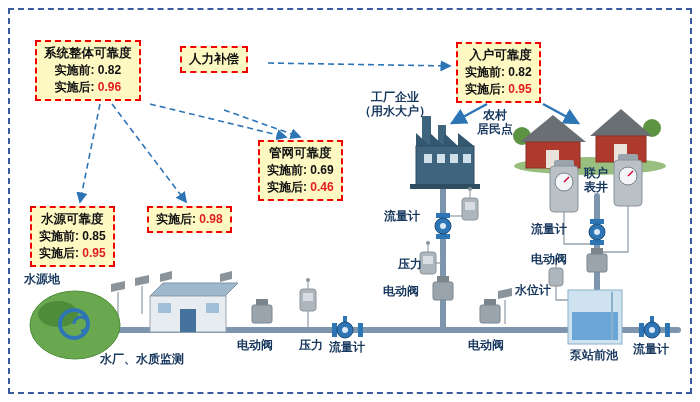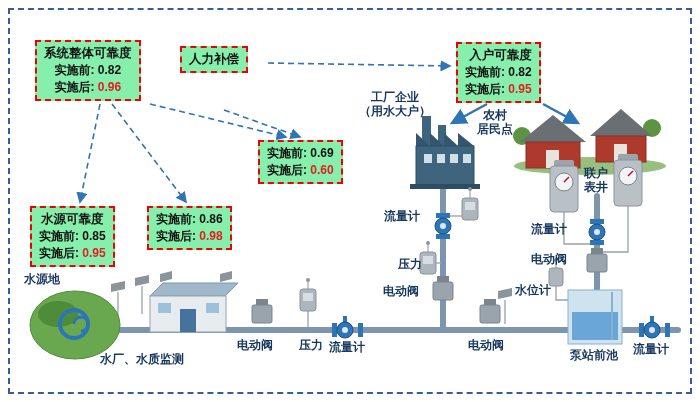--- a/index.html
+++ b/index.html
@@ -7,21 +7,21 @@
     position:relative;width:700px;height:402px;background:#ffffff;
     font-family:"Liberation Sans","DejaVu Sans",sans-serif;
     overflow:hidden;box-sizing:border-box;
   }
   #frame{
     position:absolute;left:8px;top:8px;right:8px;bottom:8px;
     border:2px dashed #3a5ba0;pointer-events:none;z-index:5;
   }
   svg.layer{position:absolute;left:0;top:0;z-index:1;}
   .mbox{
-    position:absolute;z-index:3;background:#86efac;
+    position:absolute;z-index:3;background:#fef9c3;
     border:2px dashed #f00000;padding:3px 7px;text-align:center;
     font-size:12px;font-weight:bold;color:#111;line-height:17px;white-space:nowrap;
   }
   .mbox .ttl{font-size:12.5px;}
   .mbox .val{color:#111;}
   .mbox .val.after{color:#e02020;}
   .lbl{
     position:absolute;z-index:2;color:#17375e;font-size:12px;font-weight:bold;
     line-height:14px;white-space:nowrap;text-align:center;
   }
@@ -223,32 +223,32 @@
     <div class="ttl">人力补偿</div>
   </div>
 
   <div class="mbox" style="left:456px;top:42px;text-align:right;">
     <div class="ttl">入户可靠度</div>
     <div><span>实施前:</span> <span class="val">0.82</span></div>
     <div><span>实施后:</span> <span class="val after">0.95</span></div>
   </div>
 
   <div class="mbox" style="left:258px;top:140px;">
+    <div class="ttl">管网可靠度</div>
     <div><span>实施前:</span> <span class="val">0.69</span></div>
-    <div><span>实施后:</span> <span class="val after">0.60</span></div>
+    <div><span>实施后:</span> <span class="val after">0.46</span></div>
   </div>
 
   <div class="mbox" style="left:30px;top:206px;">
     <div class="ttl">水源可靠度</div>
     <div><span>实施前:</span> <span class="val">0.85</span></div>
     <div><span>实施后:</span> <span class="val after">0.95</span></div>
   </div>
 
   <div class="mbox" style="left:147px;top:206px;">
-    <div><span>实施前:</span> <span class="val">0.86</span></div>
     <div><span>实施后:</span> <span class="val after">0.98</span></div>
   </div>
 
   <div class="lbl" style="left:472px;top:108px;width:46px;">
     <div>农村</div>
     <div>居民点</div>
   </div>
   <div class="lbl" style="left:352px;top:90px;width:86px;">
     <div>工厂企业</div>
     <div>（用水大户）</div>

